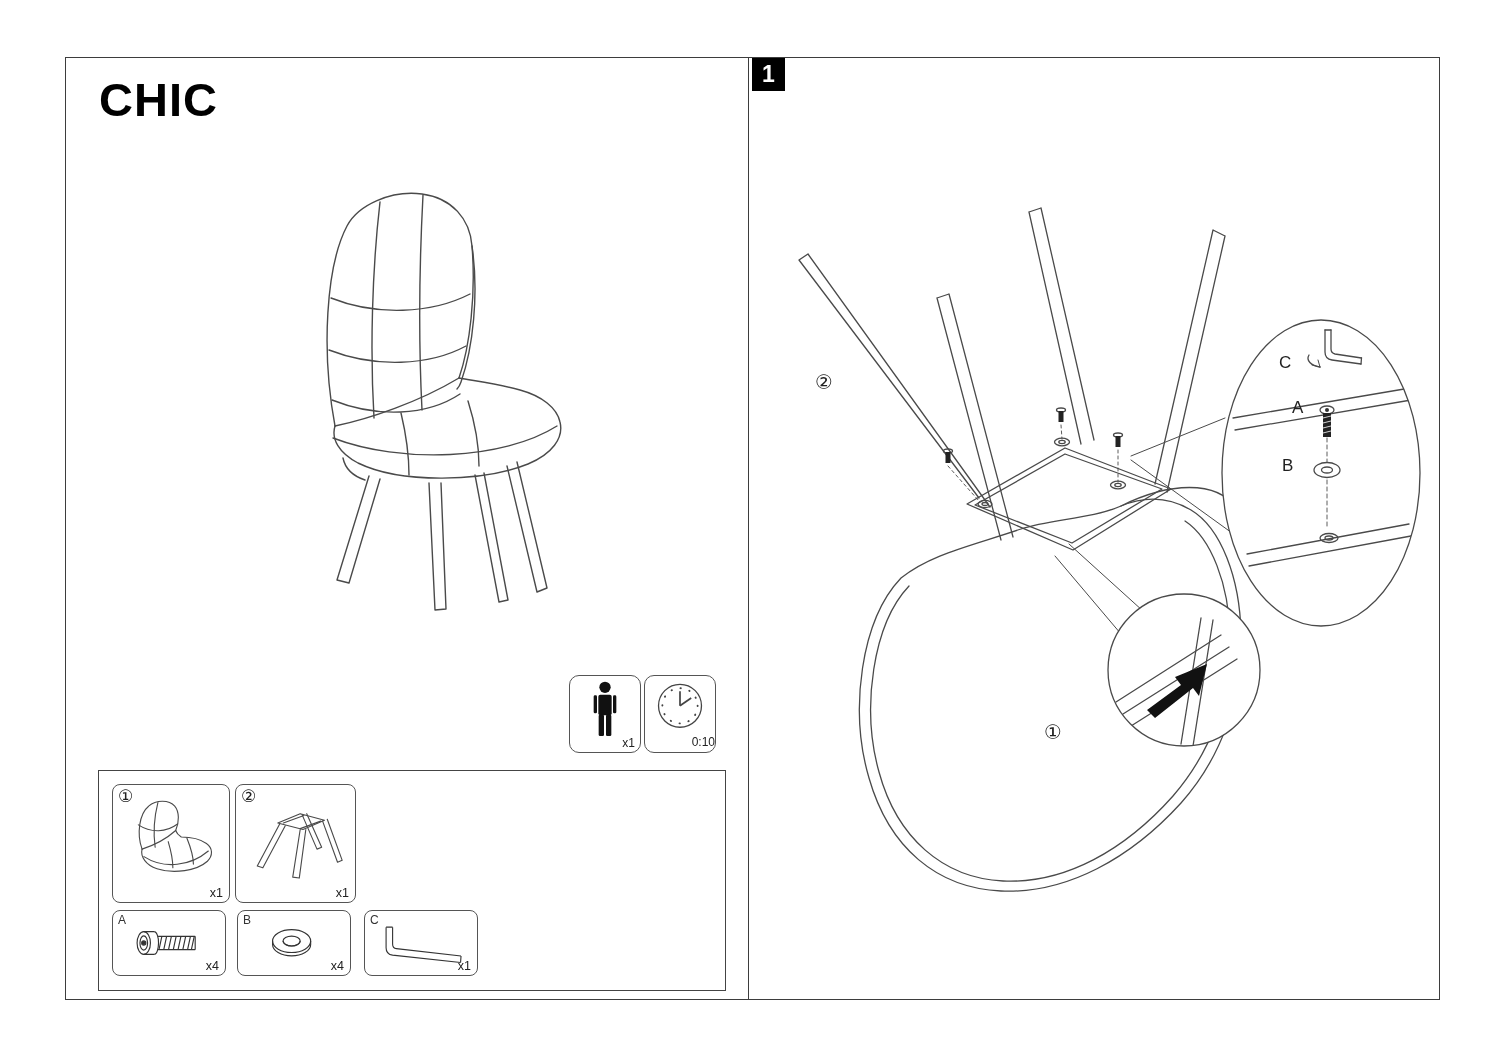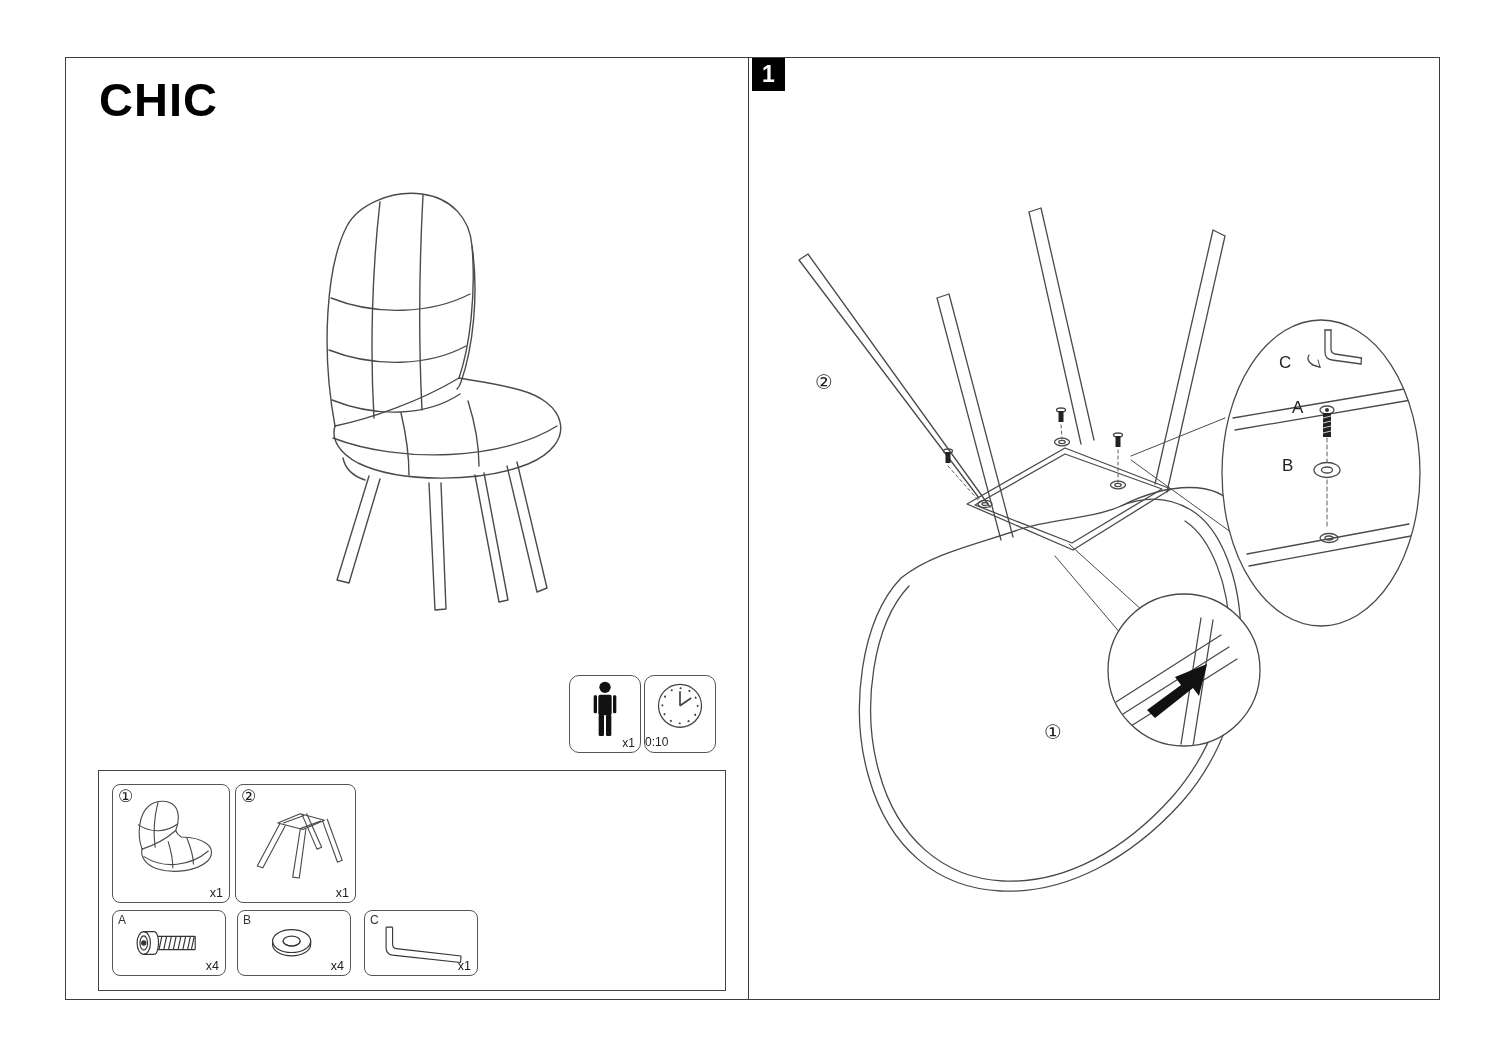--- a/index.html
+++ b/index.html
@@ -13,21 +13,21 @@
            letter-spacing:1px; color:#000; }
 
   .chair-svg { position:absolute; left:185px; top:118px; }
 
   .info-box { position:absolute; width:72px; height:78px; border:1.3px solid #555;
               border-radius:10px; box-sizing:border-box; background:#fff; }
   .person-box { left:503px; top:617px; }
   .clock-box  { left:578px; top:617px; }
   .info-box svg { display:block; margin:4px auto 0 auto; }
   .qty-br  { position:absolute; right:5px; bottom:2px; font-size:12px; color:#222; }
-  .time-bc { position:absolute; left:0; right:14px; bottom:3px; text-align:left; font-size:12px; color:#222; }
+  .time-bc { position:absolute; left:0; right:0; bottom:3px; text-align:right; font-size:12px; color:#222; }
 
   .parts-box { position:absolute; left:32px; top:712px; width:628px; height:221px;
                border:1px solid #444; box-sizing:border-box; }
   .pbox { position:absolute; border:1.2px solid #555; border-radius:8px; box-sizing:border-box;
           display:flex; align-items:center; justify-content:center; background:#fff; }
   .pbox1 { left:13px;  top:13px;  width:118px; height:119px; }
   .pbox2 { left:136px; top:13px;  width:121px; height:119px; }
   .pboxA { left:13px;  top:139px; width:114px; height:66px; }
   .pboxB { left:138px; top:139px; width:114px; height:66px; }
   .pboxC { left:265px; top:139px; width:114px; height:66px; }

